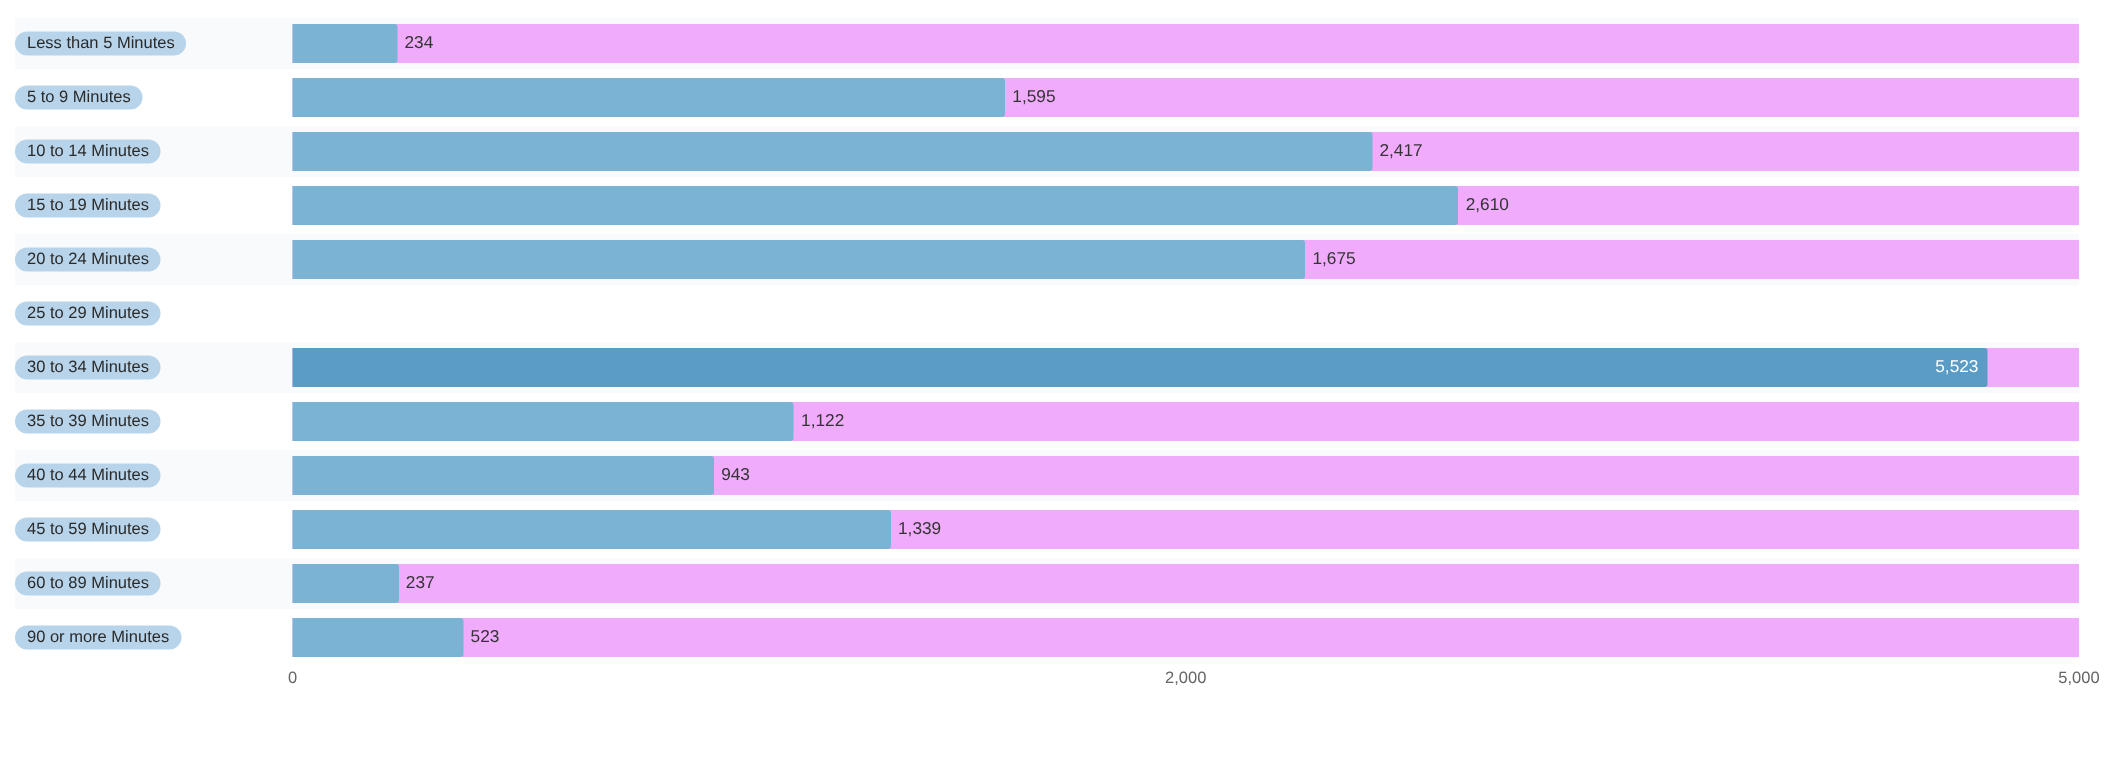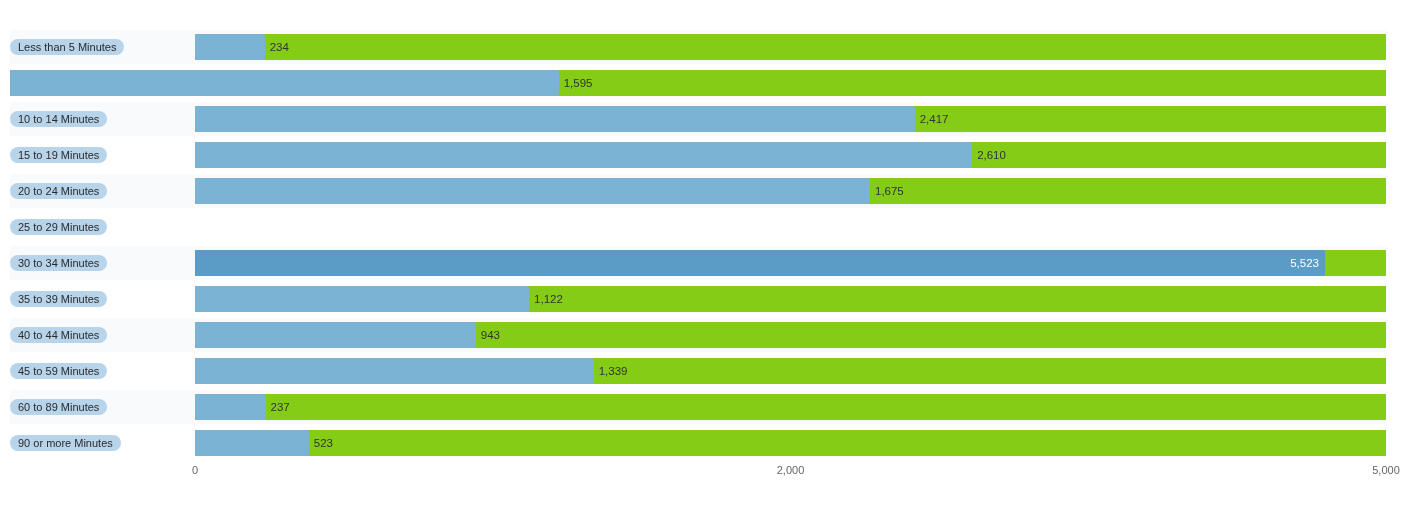--- a/index.html
+++ b/index.html
@@ -6,21 +6,21 @@
     body {
       background: #fff;
       font-family: Arial, sans-serif;
       width: 1406px;
       height: 522px;
       overflow: hidden;
     }
     .chart-container {
       width: 1406px;
       height: 384px;
-      padding: 22px 20px 40px 10px;
+      padding: 4px 20px 40px 10px;
       position: relative;
       background: #fff;
     }
     .chart-title {
       font-size: 16px;
       font-weight: bold;
       color: #222;
       text-transform: uppercase;
       letter-spacing: 0.5px;
       margin-bottom: 4px;
@@ -61,21 +61,21 @@
       padding: 2px 8px;
       font-size: 11px;
       color: #2a2a2a;
       white-space: nowrap;
       display: inline-block;
     }
     .bar-track {
       flex: 1;
       height: 26px;
       position: relative;
-      background: #84cc16;
+      background: #f0abfc;
     }
     .bar-fill {
       height: 100%;
       background: #7ab3d4;
       position: absolute;
       left: 0;
       top: 0;
       border-radius: 0 2px 2px 0;
     }
     .bar-fill.highlighted {
@@ -114,20 +114,23 @@
   <div class="bar-row row-bg-even">
         <div class="bar-label">
           <span class="label-pill">Less than 5 Minutes</span>
         </div>
         <div class="bar-track">
           <div class="bar-fill" style="width: 5.85%;"></div>
           <span style="position: absolute; left: calc(5.85% + 5px); top: 50%; transform: translateY(-50%); font-size: 11.5px; color: rgb(51, 51, 51); white-space: nowrap;">234</span>
         </div>
       </div>
       <div class="bar-row row-bg-odd">
+        <div class="bar-label">
+          <span class="label-pill">5 to 9 Minutes</span>
+        </div>
         <div class="bar-track">
           <div class="bar-fill" style="width: 39.875%;"></div>
           <span style="position: absolute; left: calc(39.875% + 5px); top: 50%; transform: translateY(-50%); font-size: 11.5px; color: rgb(51, 51, 51); white-space: nowrap;">1,595</span>
         </div>
       </div>
       <div class="bar-row row-bg-even">
         <div class="bar-label">
           <span class="label-pill">10 to 14 Minutes</span>
         </div>
         <div class="bar-track">

